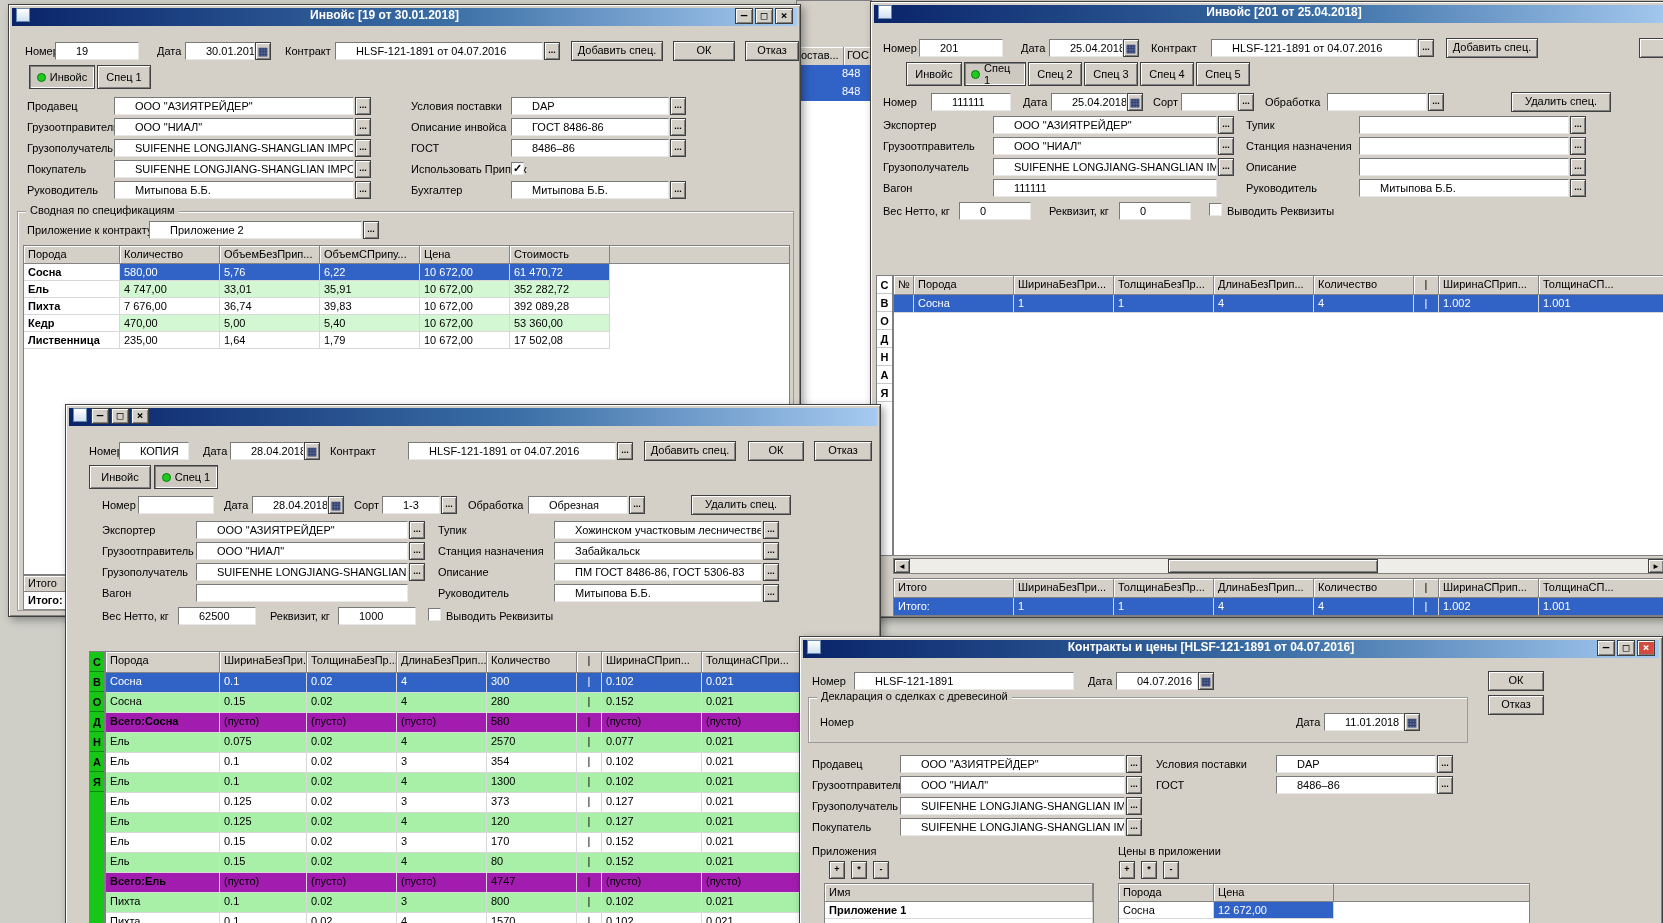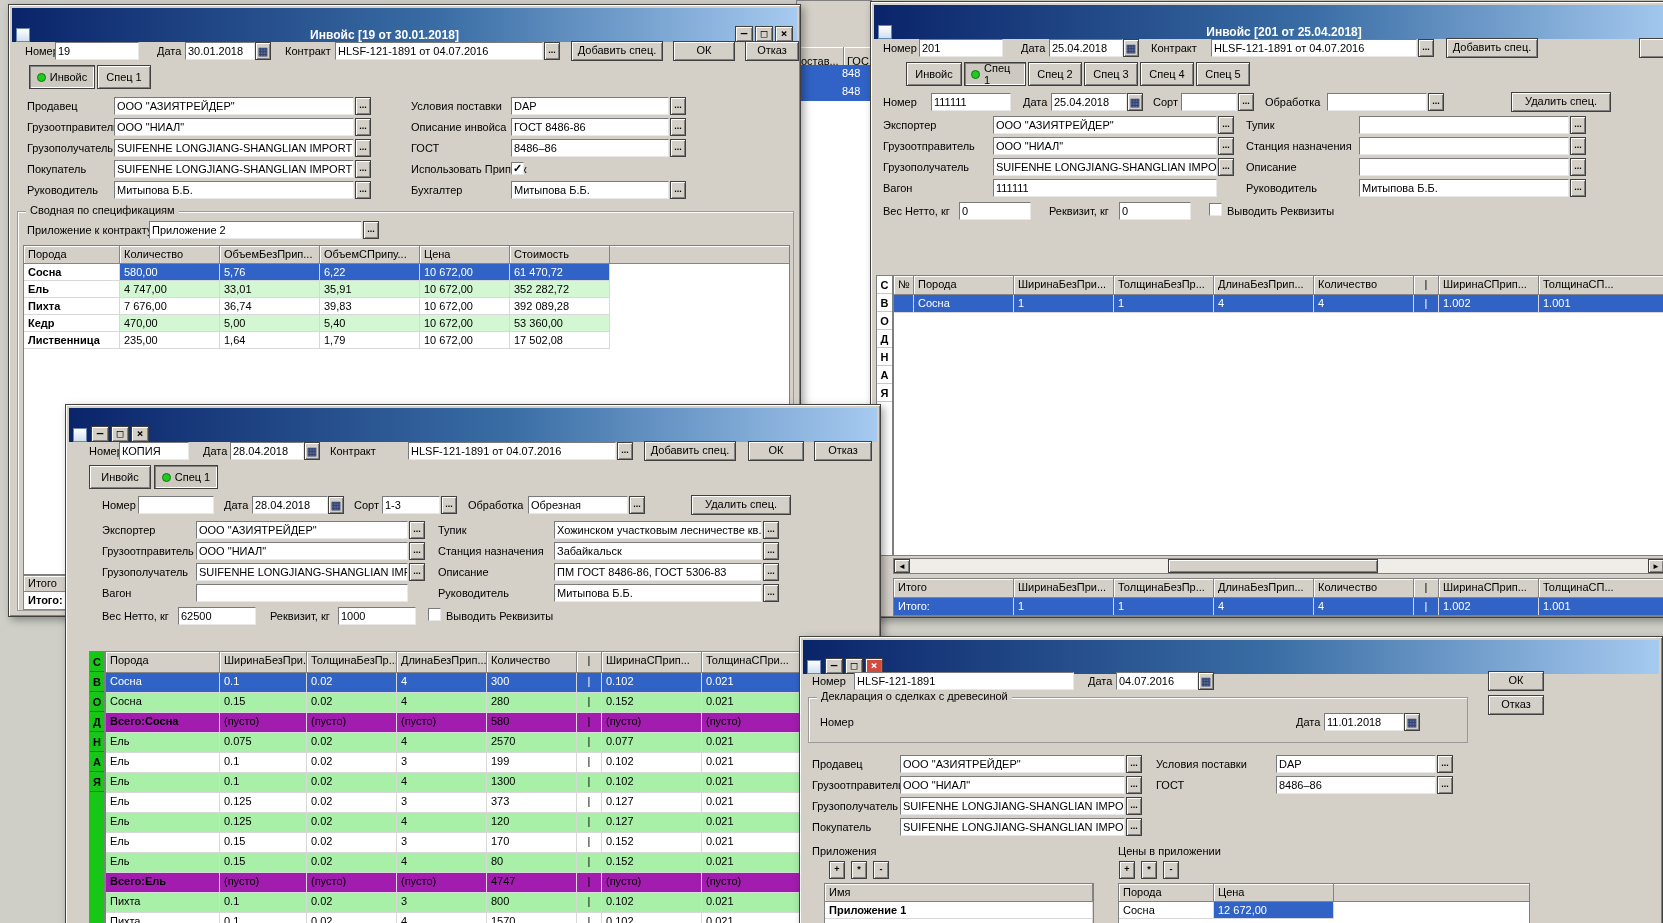--- a/index.html
+++ b/index.html
@@ -1,26 +1,26 @@
 <!DOCTYPE html>
 <html><head>
 <meta charset="utf-8">
 <style>
 *{margin:0;padding:0;box-sizing:border-box}
 html,body{width:1663px;height:923px;overflow:hidden;background:#cfcfc8;font-family:"Liberation Sans",sans-serif}
 #stage{position:relative;width:1663px;height:923px;overflow:hidden;background:#cfcfc8}
 .win{position:absolute;background:#d4d0c8;border:1px solid #404040;box-shadow:inset 1px 1px 0 #fff,inset -1px -1px 0 #808080,3px 3px 8px rgba(0,0,0,.35)}
-.titlebar{position:absolute;left:3px;right:3px;top:3px;height:34px;background:linear-gradient(90deg,#0a246a,#3a6ea5 55%,#a6caf0);display:flex;align-items:flex-end;color:#fff;font-weight:bold;font-size:12px;padding:0 4px}
+.titlebar{position:absolute;left:3px;right:3px;top:3px;height:18px;background:linear-gradient(90deg,#0a246a,#3a6ea5 55%,#a6caf0);display:flex;align-items:flex-start;color:#fff;font-weight:bold;font-size:12px;padding:0 4px}
 .ttext{flex:1;text-align:center;white-space:nowrap;overflow:hidden}
 .wicon{width:14px;height:14px;background:linear-gradient(#ffffff,#cfe0f0);border:1px solid #6a87b0;margin-right:4px;flex:0 0 auto}
 .tbtns{display:flex;gap:2px}
 .tb{width:18px;height:16px;background:#d4d0c8;border:1px solid #404040;box-shadow:inset 1px 1px 0 #fff,inset -1px -1px 0 #808080;font-size:11px;line-height:14px;text-align:center;color:#000;font-family:"DejaVu Sans Mono",monospace}
 .tb.red{background:#d24b3e;color:#fff}
 .lbl{position:absolute;font-size:11px;color:#000;white-space:nowrap}
-.inp{position:absolute;height:18px;background:#fff;border:1px solid;border-color:#7a7a7a #e8e8e8 #e8e8e8 #7a7a7a;font-size:11px;padding:2px 2px;white-space:nowrap;overflow:hidden}
+.inp{position:absolute;height:18px;background:#fff;border:1px solid;border-color:#7a7a7a #e8e8e8 #e8e8e8 #7a7a7a;font-size:11px;padding:2px 20px;white-space:nowrap;overflow:hidden}
 .btn{position:absolute;height:20px;background:#d4d0c8;border:1px solid #404040;box-shadow:inset 1px 1px 0 #fff,inset -1px -1px 0 #808080;font-size:11px;text-align:center;line-height:17px;overflow:hidden;white-space:nowrap}
 .mini{position:absolute;width:16px;height:18px;background:#d4d0c8;border:1px solid #404040;box-shadow:inset 1px 1px 0 #fff,inset -1px -1px 0 #808080;font-size:9px;text-align:center;line-height:15px;font-weight:bold}
 .cal span{color:#334477;font-size:11px;line-height:16px}
 .cb{position:absolute;width:13px;height:13px;background:#fff;border:1px solid;border-color:#7a7a7a #e8e8e8 #e8e8e8 #7a7a7a;font-size:11px;line-height:10px;text-align:center;font-weight:bold}
 .tabbtn{position:absolute;height:24px;background:#d4d0c8;border:1px solid #404040;box-shadow:inset 1px 1px 0 #fff,inset -1px -1px 0 #808080;font-size:11px;display:flex;align-items:center;justify-content:center;gap:4px;padding:0 6px}
 .tabbtn.active{box-shadow:inset 1px 1px 0 #808080,inset -1px -1px 0 #fff;background:#cdc9c0}
 .dot{width:9px;height:9px;border-radius:50%;background:#1ecb1e;border:1px solid #0a7a0a;flex:0 0 auto}
 .group{position:absolute;border:1px solid #9a9a9a;box-shadow:inset 1px 1px 0 #fff}
 .gtitle{position:absolute;top:-8px;left:8px;background:#d4d0c8;padding:0 4px;font-size:11px;white-space:nowrap}
 .grid{position:absolute;background:#fff;border:1px solid #808080;overflow:hidden}
@@ -54,21 +54,21 @@
 .sidecol.w{background:#fff;border:1px solid #808080}
 .sidecol.w .letter{height:18px;line-height:18px;border-bottom:1px solid #c8c8c8;color:#000}
 .ithead{position:absolute;height:17px;background:#d4d0c8;border:1px solid #848484;box-shadow:inset 1px 1px 0 #fff;font-size:11px;padding:1px 4px;overflow:hidden}
 .itrow{position:absolute;height:18px;background:#fff;border:1px solid #848484;border-top:none;font-weight:bold;font-size:11px;padding:2px 4px;overflow:hidden}
 .sb{position:absolute;height:16px;border:1px solid #808080;display:flex;background:#efede8}
 .sbb{width:16px;height:14px;background:#d4d0c8;border:1px solid #404040;box-shadow:inset 1px 1px 0 #fff,inset -1px -1px 0 #808080;font-size:8px;text-align:center;line-height:13px;flex:0 0 auto}
 .sbtrack{position:relative;flex:1;background:#efede8}
 .sbthumb{position:absolute;top:0;height:14px;background:#d4d0c8;border:1px solid #404040;box-shadow:inset 1px 1px 0 #fff,inset -1px -1px 0 #808080}
 .fragment{position:absolute;background:#d4d0c8;border:1px solid #808080}
 .fragbody{position:absolute;background:#fff}
-.fragh{position:absolute;height:22px;background:#d4d0c8;border-right:1px solid #848484;border-bottom:1px solid #848484;box-shadow:inset 1px 1px 0 #fff;font-size:11px;padding:8px 3px;overflow:hidden;white-space:nowrap}
+.fragh{position:absolute;height:22px;background:#d4d0c8;border-right:1px solid #848484;border-bottom:1px solid #848484;box-shadow:inset 1px 1px 0 #fff;font-size:11px;padding:2px 3px;overflow:hidden;white-space:nowrap}
 .fragrow{position:absolute;height:18px;background:#3163c6;color:#fff;font-size:11px;padding:2px 0 2px 44px;overflow:hidden;white-space:nowrap}
 </style>
 </head>
 <body>
 
 <div id="stage">
 
   <div class="fragment" style="left:796px;top:0;width:76px;height:636px;z-index:1">
     <div class="fragbody" style="left:1px;top:46px;width:73px;height:586px"></div>
     <div class="fragh" style="left:1px;top:46px;width:46px">остав...</div>
@@ -483,21 +483,21 @@
             <div class="c">2570</div>
             <div class="c">|</div>
             <div class="c">0.077</div>
             <div class="c">0.021</div>
           </div>
           <div class="trow plain">
             <div class="c">Ель</div>
             <div class="c">0.1</div>
             <div class="c">0.02</div>
             <div class="c">3</div>
-            <div class="c">199</div>
+            <div class="c">354</div>
             <div class="c">|</div>
             <div class="c">0.102</div>
             <div class="c">0.021</div>
           </div>
           <div class="trow green">
             <div class="c">Ель</div>
             <div class="c">0.1</div>
             <div class="c">0.02</div>
             <div class="c">4</div>
             <div class="c">1300</div>
@@ -575,20 +575,21 @@
             <div class="c">0.102</div>
             <div class="c">0.021</div>
           </div>
         </div>
     </div>
   </div>
 
   <div class="win" style="left:799px;top:636px;width:864px;height:292px;z-index:40">
     <div class="titlebar">
       <span class="wicon"></span>
+      <span class="ttext">Контракты и цены [HLSF-121-1891 от 04.07.2016]</span>
       <span class="tbtns">
         <span class="tb">–</span>
         <span class="tb">□</span>
         <span class="tb red">×</span>
       </span>
     </div>
     <span class="lbl" style="left:12px;top:38px">Номер</span>
     <div class="inp" style="left:54px;top:35px;width:220px">HLSF-121-1891</div>
     <span class="lbl" style="left:288px;top:38px">Дата</span>
     <div class="inp" style="left:316px;top:35px;width:82px">04.07.2016</div>

